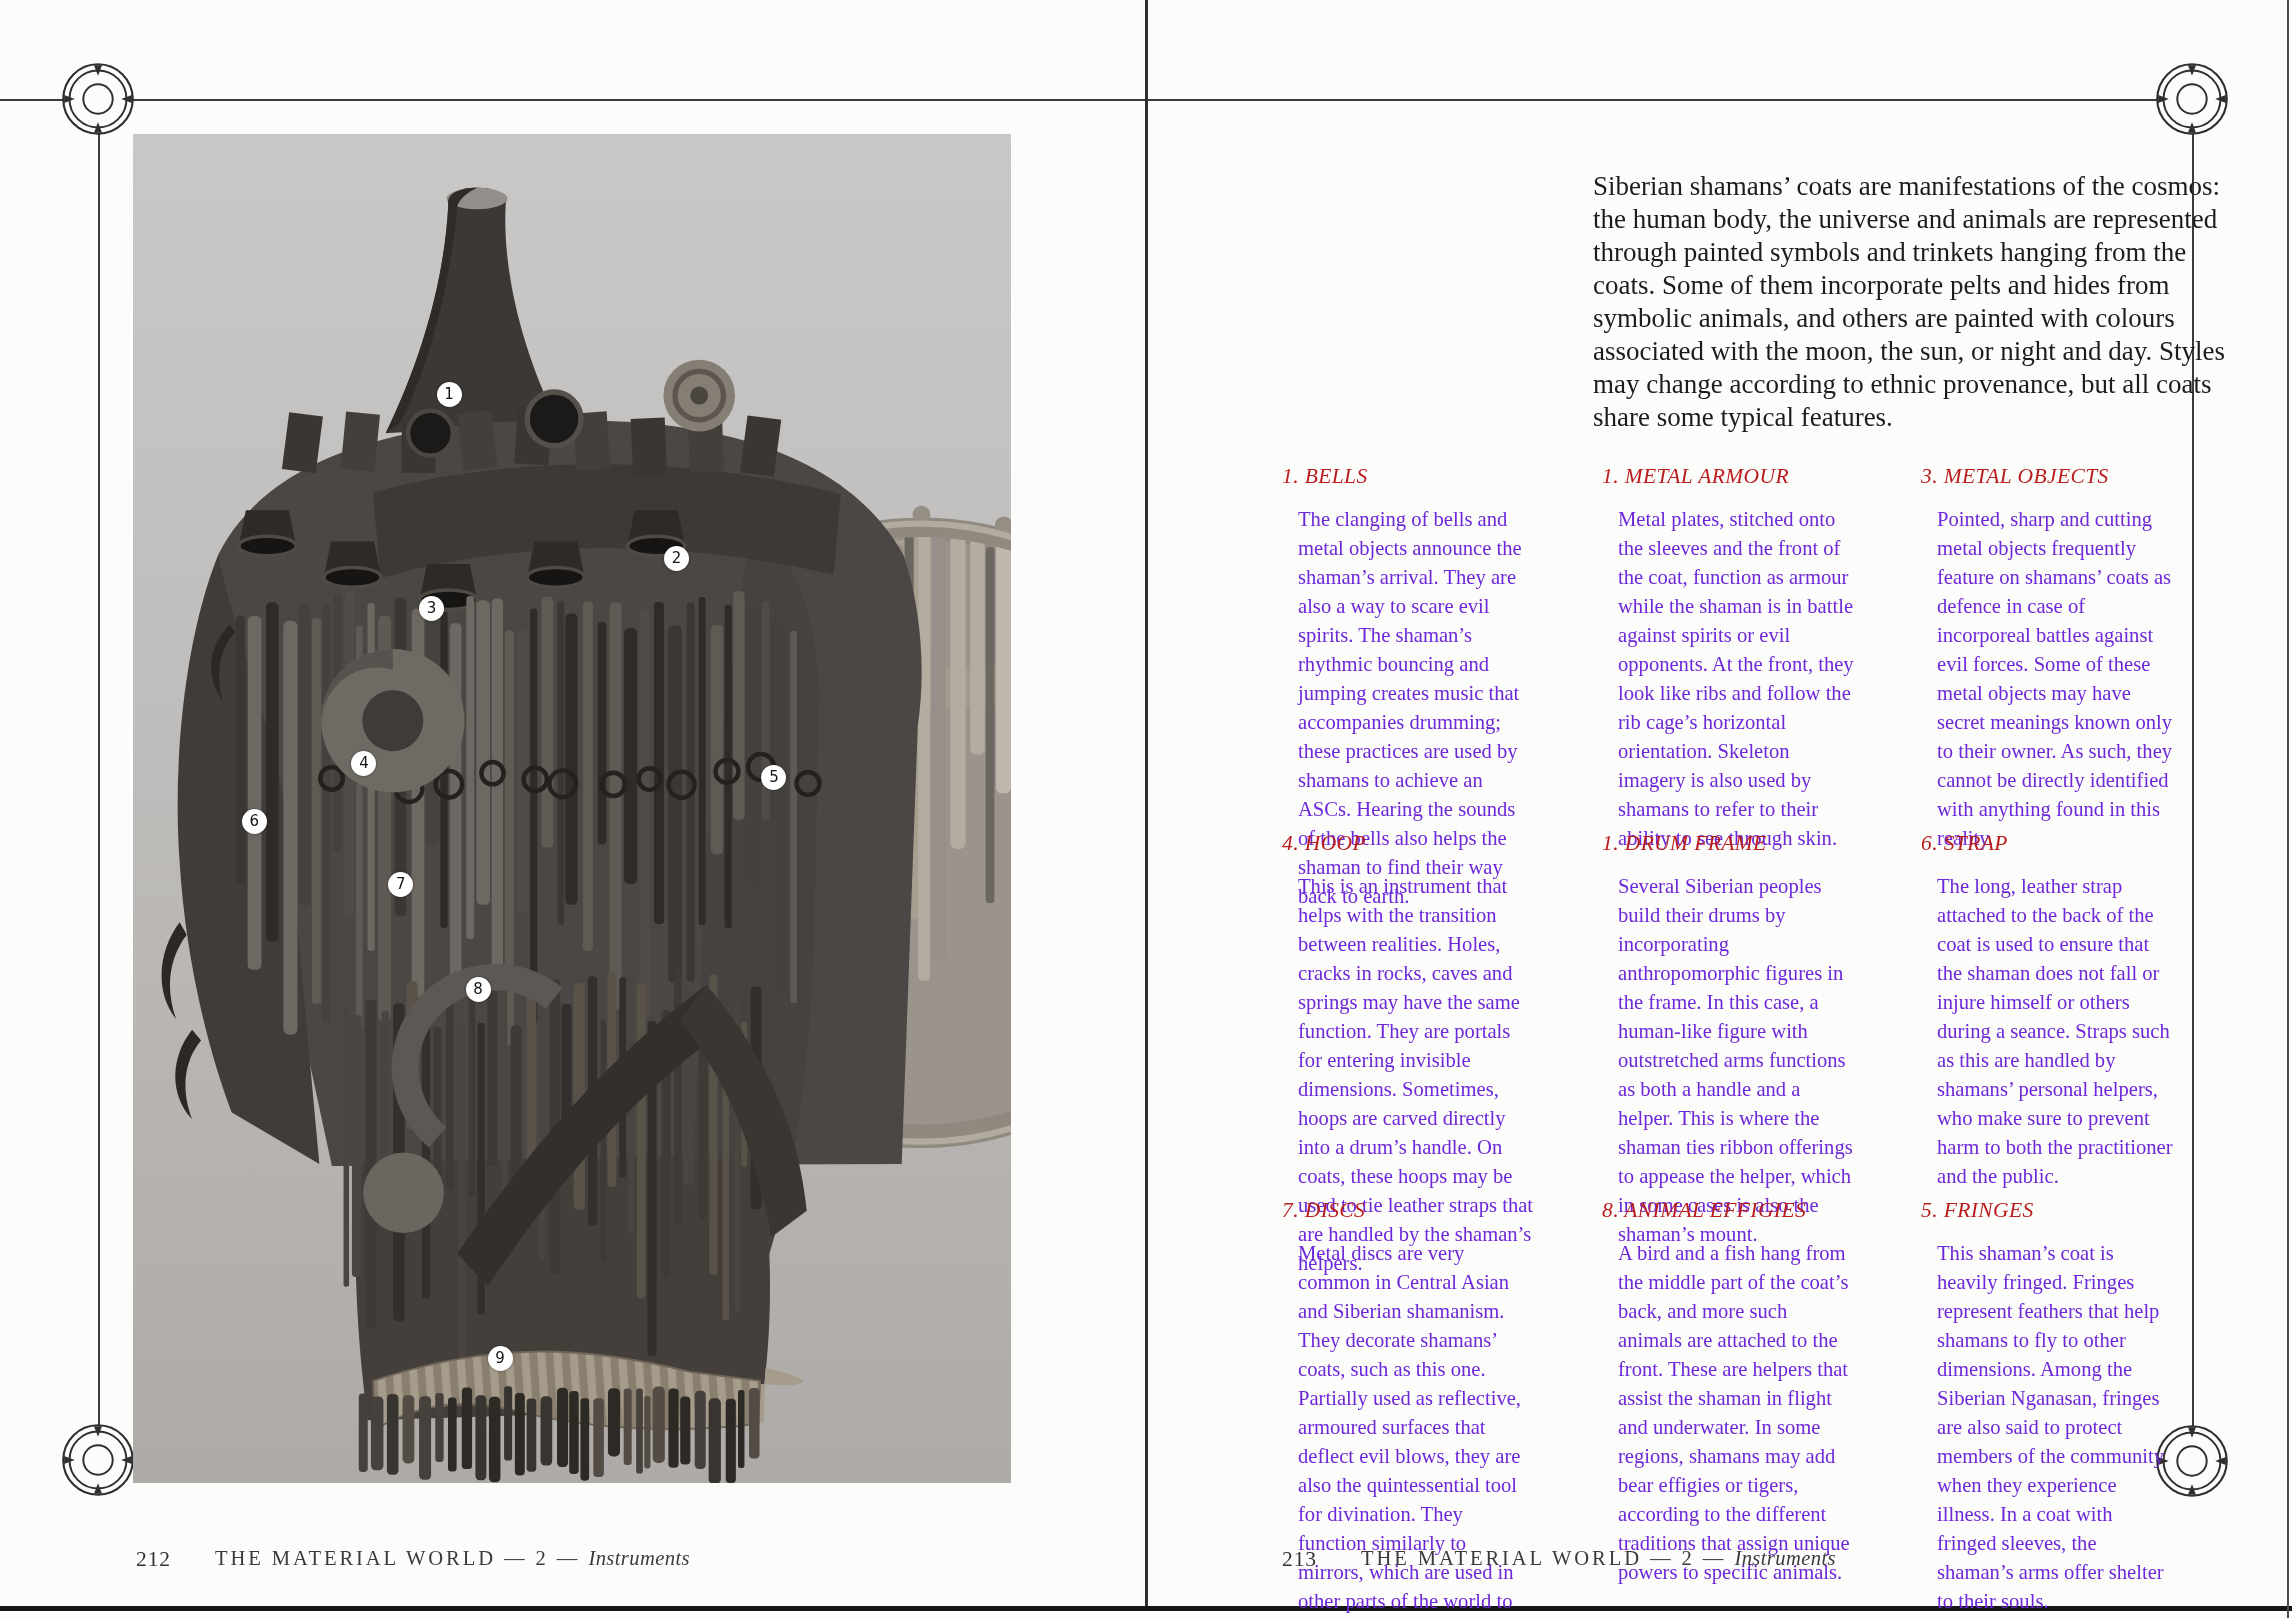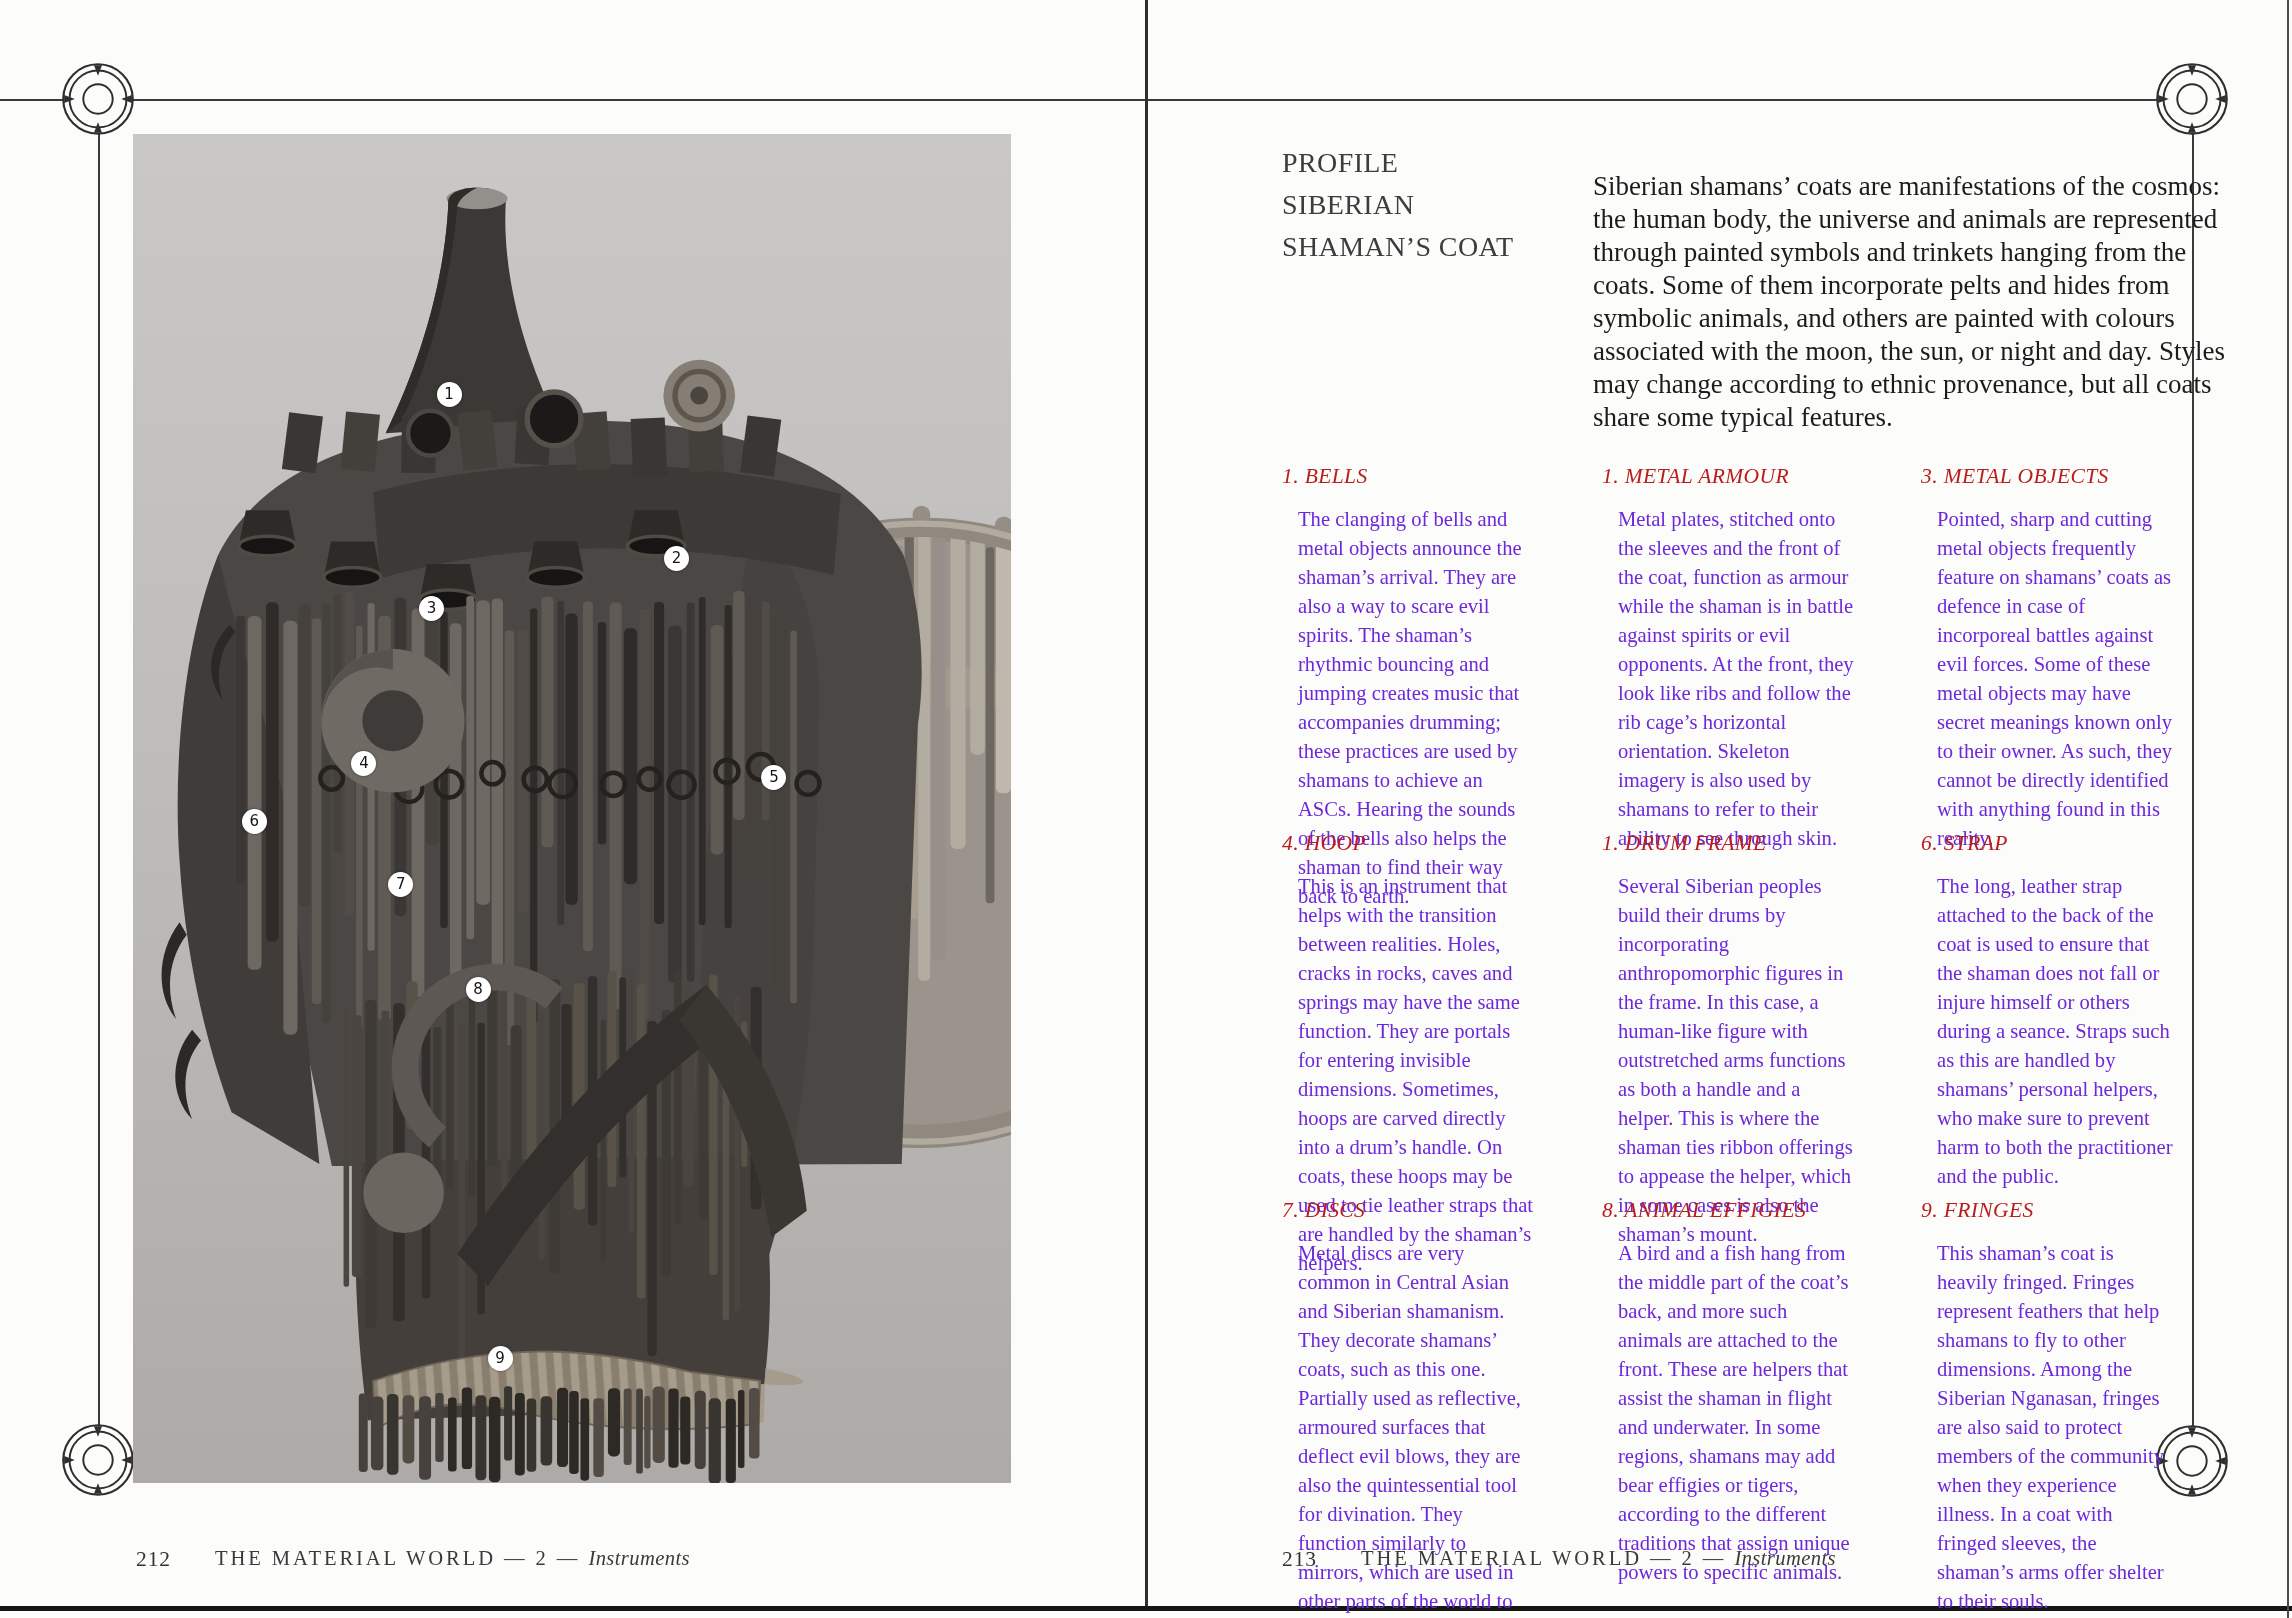--- a/index.html
+++ b/index.html
@@ -352,25 +352,20 @@
     <div class="callout" style="left:61.9%;top:31.5%">2</div>
     <div class="callout" style="left:34.0%;top:35.2%">3</div>
     <div class="callout" style="left:26.3%;top:46.7%">4</div>
     <div class="callout" style="left:73.0%;top:47.7%">5</div>
     <div class="callout" style="left:13.8%;top:51.0%">6</div>
     <div class="callout" style="left:30.5%;top:55.6%">7</div>
     <div class="callout" style="left:39.3%;top:63.4%">8</div>
     <div class="callout" style="left:41.8%;top:90.8%">9</div>
   </div>
 
-  <div class="heading">
-    <span>PROFILE</span>
-    <span>SIBERIAN</span>
-    <span>SHAMAN’S COAT</span>
-  </div>
 
   <p class="intro">Siberian shamans’ coats are manifestations of the cosmos: the human body, the universe and animals are represented through painted symbols and trinkets hanging from the coats. Some of them incorporate pelts and hides from symbolic animals, and others are painted with colours associated with the moon, the sun, or night and day. Styles may change according to ethnic provenance, but all coats share some typical features.</p>
 
   <div class="item" style="left:1282px;top:464px">
     <h3>1. BELLS</h3>
     <p>The clanging of bells and metal objects announce the shaman’s arrival. They are also a way to scare evil spirits. The shaman’s rhythmic bouncing and jumping creates music that accompanies drumming; these practices are used by shamans to achieve an ASCs. Hearing the sounds of the bells also helps the shaman to find their way back to earth.</p>
   </div>
   <div class="item" style="left:1602px;top:464px">
     <h3>1. METAL ARMOUR</h3>
     <p>Metal plates, stitched onto the sleeves and the front of the coat, function as armour while the shaman is in battle against spirits or evil opponents. At the front, they look like ribs and follow the rib cage’s horizontal orientation. Skeleton imagery is also used by shamans to refer to their ability to see through skin.</p>
@@ -393,21 +388,21 @@
   </div>
   <div class="item" style="left:1282px;top:1198px">
     <h3>7. DISCS</h3>
     <p>Metal discs are very common in Central Asian and Siberian shamanism. They decorate shamans’ coats, such as this one. Partially used as reflective, armoured surfaces that deflect evil blows, they are also the quintessential tool for divination. They function similarly to mirrors, which are used in other parts of the world to interpret the future.</p>
   </div>
   <div class="item" style="left:1602px;top:1198px">
     <h3>8. ANIMAL EFFIGIES</h3>
     <p>A bird and a fish hang from the middle part of the coat’s back, and more such animals are attached to the front. These are helpers that assist the shaman in flight and underwater. In some regions, shamans may add bear effigies or tigers, according to the different traditions that assign unique powers to specific animals.</p>
   </div>
   <div class="item" style="left:1921px;top:1198px">
-    <h3>9. FRINGES</h3>
+    <h3>5. FRINGES</h3>
     <p>This shaman’s coat is heavily fringed. Fringes represent feathers that help shamans to fly to other dimensions. Among the Siberian Nganasan, fringes are also said to protect members of the community when they experience illness. In a coat with fringed sleeves, the shaman’s arms offer shelter to their souls.</p>
   </div>
 
   <div class="pagenum" style="left:136px">212</div>
   <div class="running" style="left:215px">
     <span class="caps">THE MATERIAL WORLD — 2 — </span><span class="ital">Instruments</span>
   </div>
   <div class="pagenum" style="left:1282px">213</div>
   <div class="running" style="left:1361px">
     <span class="caps">THE MATERIAL WORLD — 2 — </span><span class="ital">Instruments</span>

